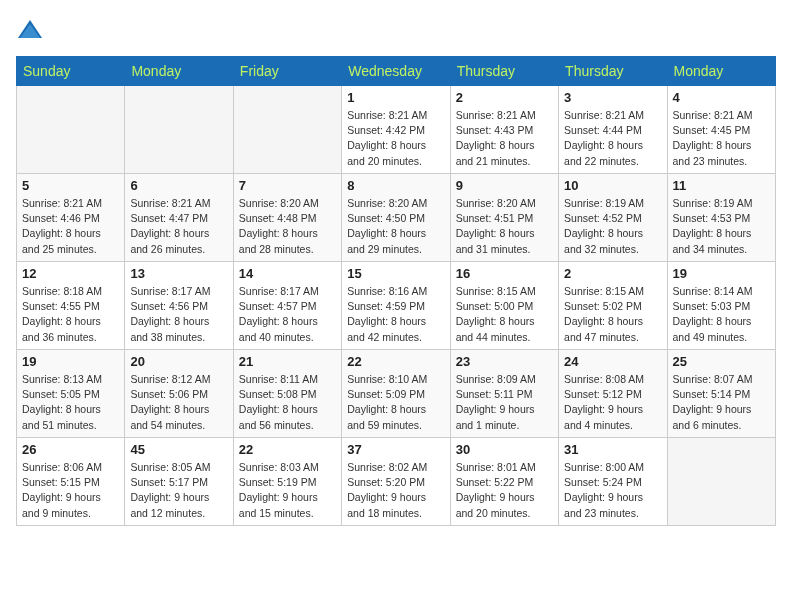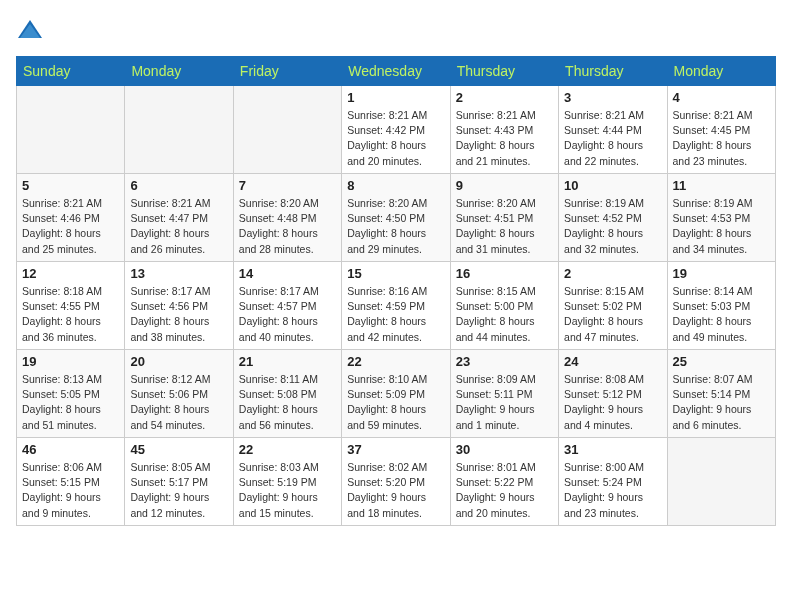--- a/index.html
+++ b/index.html
@@ -221,21 +221,21 @@
           <div class="day-num">24</div>
           <div class="day-info">Sunrise: 8:08 AM<br>Sunset: 5:12 PM<br>Daylight: 9 hours<br>and 4 minutes.</div>
         </td>
         <td>
           <div class="day-num">25</div>
           <div class="day-info">Sunrise: 8:07 AM<br>Sunset: 5:14 PM<br>Daylight: 9 hours<br>and 6 minutes.</div>
         </td>
       </tr>
       <tr>
         <td>
-          <div class="day-num">46</div>
+          <div class="day-num">26</div>
           <div class="day-info">Sunrise: 8:06 AM<br>Sunset: 5:15 PM<br>Daylight: 9 hours<br>and 9 minutes.</div>
         </td>
         <td>
           <div class="day-num">45</div>
           <div class="day-info">Sunrise: 8:05 AM<br>Sunset: 5:17 PM<br>Daylight: 9 hours<br>and 12 minutes.</div>
         </td>
         <td>
           <div class="day-num">22</div>
           <div class="day-info">Sunrise: 8:03 AM<br>Sunset: 5:19 PM<br>Daylight: 9 hours<br>and 15 minutes.</div>
         </td>

